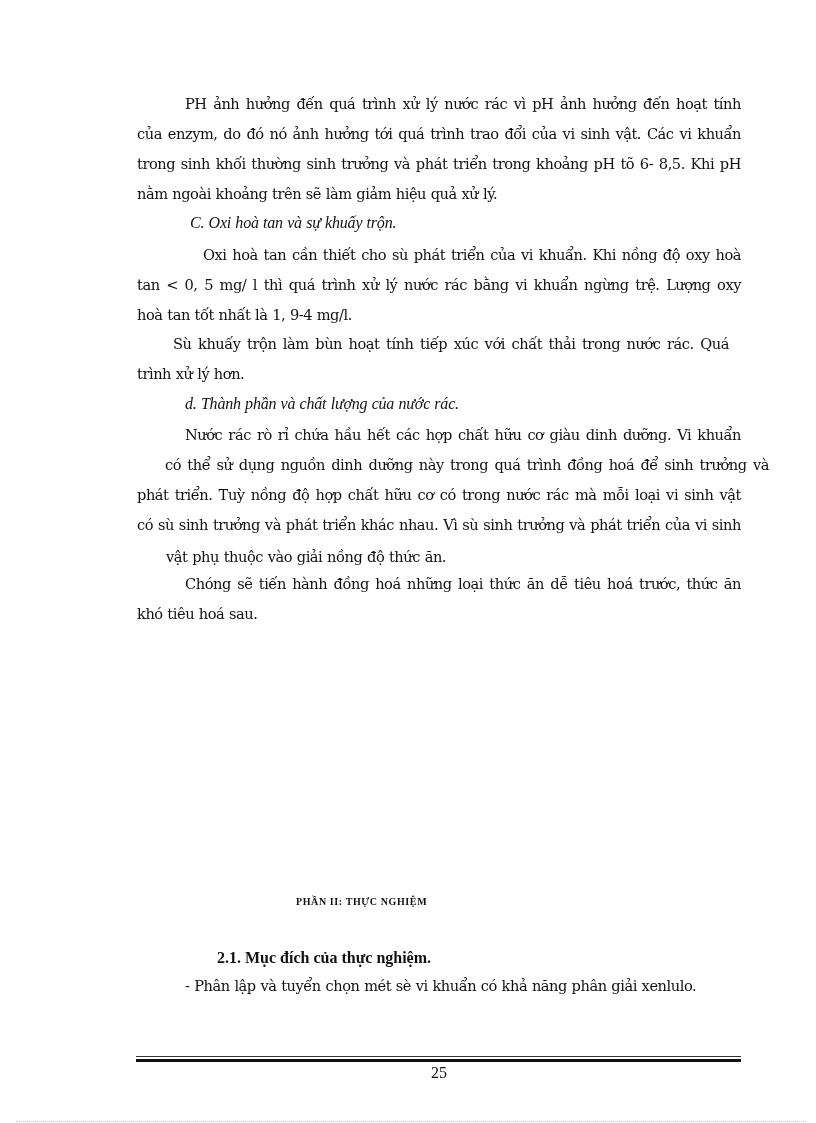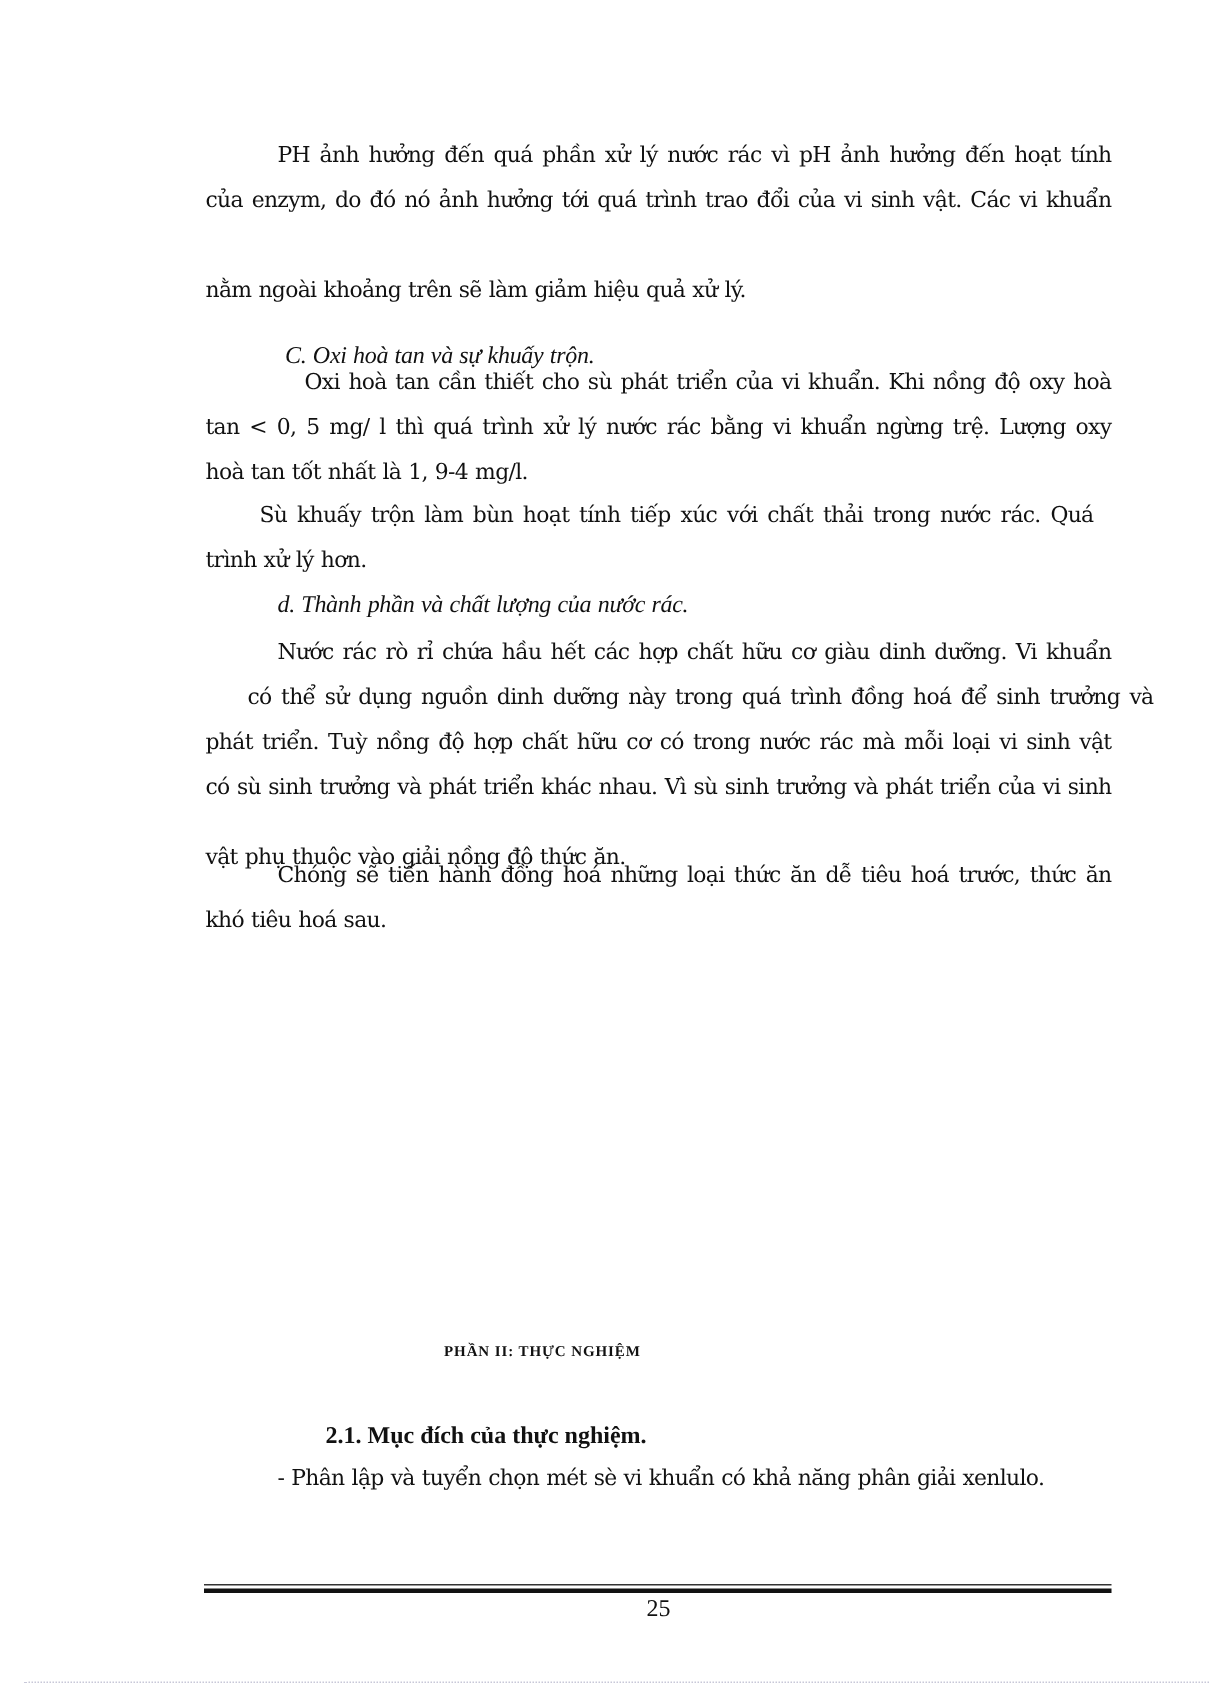--- a/index.html
+++ b/index.html
@@ -93,40 +93,41 @@
     top: 1121px;
     height: 0;
     border-top: 1px dotted #c8c8d8;
   }
 </style>
 </head>
 <body>
 
 <div class="page">
 
-  <div class="line justify" style="left:185px;width:556px;top:94px;">PH ảnh hưởng đến quá phần xử lý nước rác vì pH ảnh hưởng đến hoạt tính</div>
+  <div class="line justify" style="left:185px;width:556px;top:94px;">PH ảnh hưởng đến quá trình xử lý nước rác vì pH ảnh hưởng đến hoạt tính</div>
   <div class="line justify" style="top:124px;">của enzym,  do đó nó ảnh hưởng tới quá trình trao đổi của vi  sinh vật.  Các vi khuẩn</div>
+  <div class="line justify" style="top:154px;">trong sinh khối thường  sinh trưởng và phát  triển trong khoảng pH tõ 6- 8,5. Khi pH</div>
   <div class="line" style="top:184px;">nằm ngoài khoảng  trên sẽ làm giảm hiệu quả xử lý.</div>
 
-  <div class="line italic" style="left:190px;top:213px;margin-top:15px;">C. Oxi hoà tan và sự khuấy trộn.</div>
+  <div class="line italic" style="left:190px;top:213px;">C. Oxi hoà tan và sự khuấy trộn.</div>
 
   <div class="line justify" style="left:203px;width:538px;top:245px;">Oxi hoà tan cần thiết cho sù phát triển của vi khuẩn.  Khi nồng độ oxy hoà</div>
   <div class="line justify" style="top:275px;">tan &lt; 0, 5 mg/ l thì quá trình xử lý nước rác bằng vi khuẩn  ngừng trệ. Lượng oxy</div>
   <div class="line" style="top:305px;">hoà tan tốt nhất là 1, 9-4 mg/l.</div>
 
   <div class="line justify" style="left:173px;width:556px;top:334px;">Sù khuấy  trộn làm bùn  hoạt  tính  tiếp  xúc  với  chất  thải  trong nước rác.  Quá</div>
   <div class="line" style="top:364px;">trình xử lý hơn.</div>
 
   <div class="line italic" style="left:185px;top:394px;">d. Thành phần và chất lượng của nước rác.</div>
 
   <div class="line justify" style="left:185px;width:556px;top:425px;">Nước rác rò rỉ chứa hầu hết các hợp  chất hữu cơ giàu dinh dưỡng.  Vi khuẩn</div>
   <div class="line justify" style="top:455px;margin-left:28px;">có thể sử dụng nguồn dinh dưỡng này trong quá trình đồng hoá để sinh trưởng và</div>
   <div class="line justify" style="top:515px;">có sù sinh trưởng và phát triển khác nhau.  Vì sù sinh trưởng và phát triển của vi sinh</div>
   <div class="line justify" style="top:485px;">phát  triển. Tuỳ nồng độ hợp  chất hữu cơ có trong nước rác mà mỗi loại vi  sinh vật</div>
-  <div class="line" style="top:562px;">vật  phụ thuộc vào giải nồng độ thức ăn.</div>
+  <div class="line" style="top:547px;margin-left:29px;">vật  phụ thuộc vào giải nồng độ thức ăn.</div>
 
   <div class="line justify" style="left:185px;width:556px;top:574px;">Chóng sẽ tiến hành  đồng hoá những  loại thức ăn  dễ tiêu hoá trước, thức ăn</div>
   <div class="line" style="top:604px;">khó tiêu hoá sau.</div>
 
   <div class="section-title">PHẦN II: THỰC NGHIỆM</div>
   <div class="subheading">2.1. Mục đích của thực nghiệm.</div>
   <div class="line" style="left:185px;top:976px;">- Phân lập và tuyển chọn mét sè vi khuẩn  có khả năng phân giải xenlulo.</div>
 
   <div class="footer-rule"></div>
   <div class="footer-rule thick"></div>

